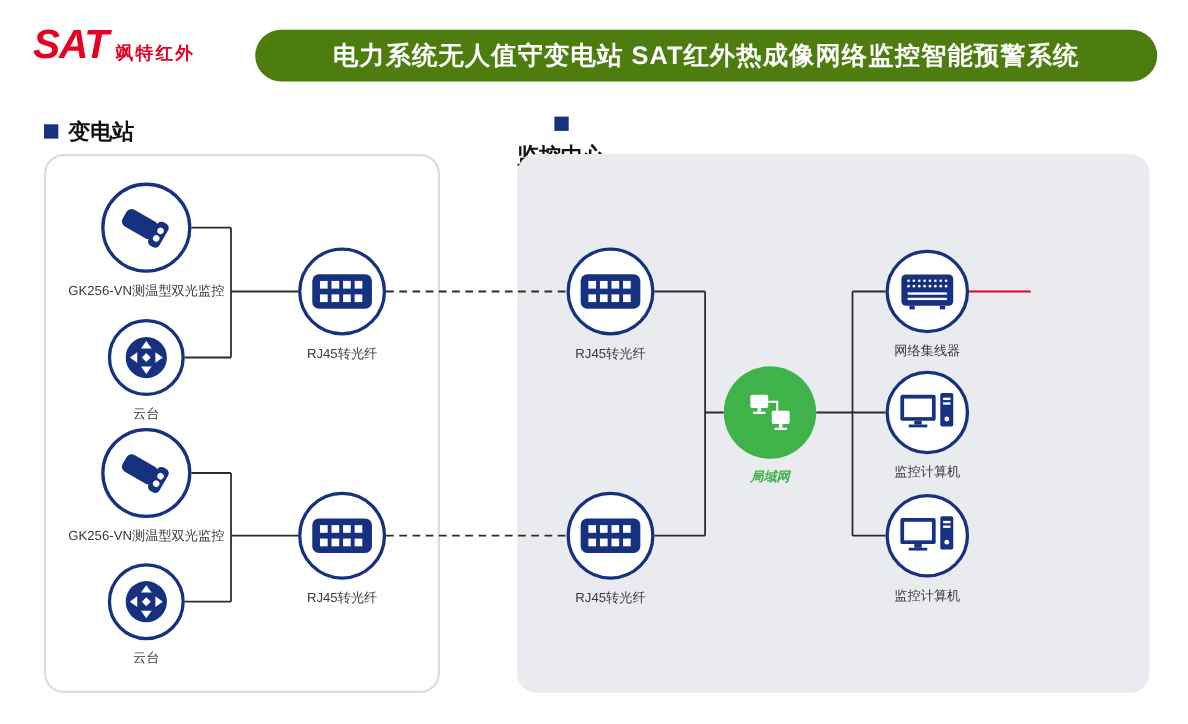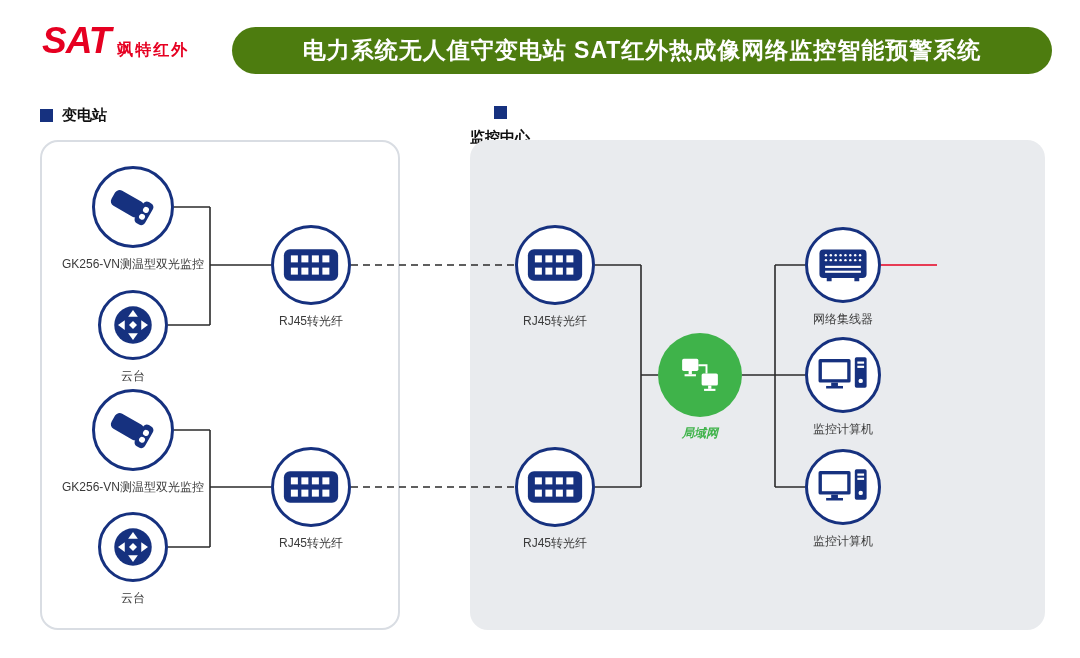--- a/index.html
+++ b/index.html
@@ -1,29 +1,29 @@
 <!DOCTYPE html>
 <html><head>
 <meta charset="utf-8">
 <style>
   * { margin:0; padding:0; box-sizing:border-box; }
   html,body { background:#ffffff; font-family:"Liberation Sans","DejaVu Sans",sans-serif; }
   .canvas { position:relative; width:1080px; height:658px; background:#ffffff; overflow:hidden; }
 
   
-  .logo { position:absolute; left:42px; top:22px; display:flex; align-items:flex-end; gap:7px; }
+  .logo { position:absolute; left:30px; top:22px; display:flex; align-items:flex-end; gap:7px; }
   .logo-sat { font-size:37px; line-height:1; font-weight:900; font-style:italic; color:#e60021; letter-spacing:-1px; }
   .logo-cn  { font-size:16px; line-height:1.15; font-weight:900; color:#e60021; letter-spacing:2px; }
   .banner { position:absolute; left:232px; top:27px; width:820px; height:47px; background:#4d7c0f;
             border-radius:26px; display:flex; align-items:center; justify-content:center;
             color:#ffffff; font-size:23px; font-weight:bold; letter-spacing:1px; white-space:nowrap; }
 
   
   .section-label { position:absolute; display:flex; align-items:center; gap:9px;
-                   font-size:15px; font-weight:bold; color:#111; }
+                   font-size:20px; font-weight:bold; color:#111; }
   .bullet { width:13px; height:13px; background:#16317f; flex:0 0 auto; }
 
   
   .panel-sub { position:absolute; left:40px; top:140px; width:360px; height:490px;
                border:2px solid #d9dde3; border-radius:18px; background:#ffffff; }
   .panel-mc  { position:absolute; left:470px; top:140px; width:575px; height:490px;
                background:#e9ebee; border-radius:18px; }
 
   
   svg.wires { position:absolute; left:0; top:0; width:1080px; height:658px; pointer-events:none; }

